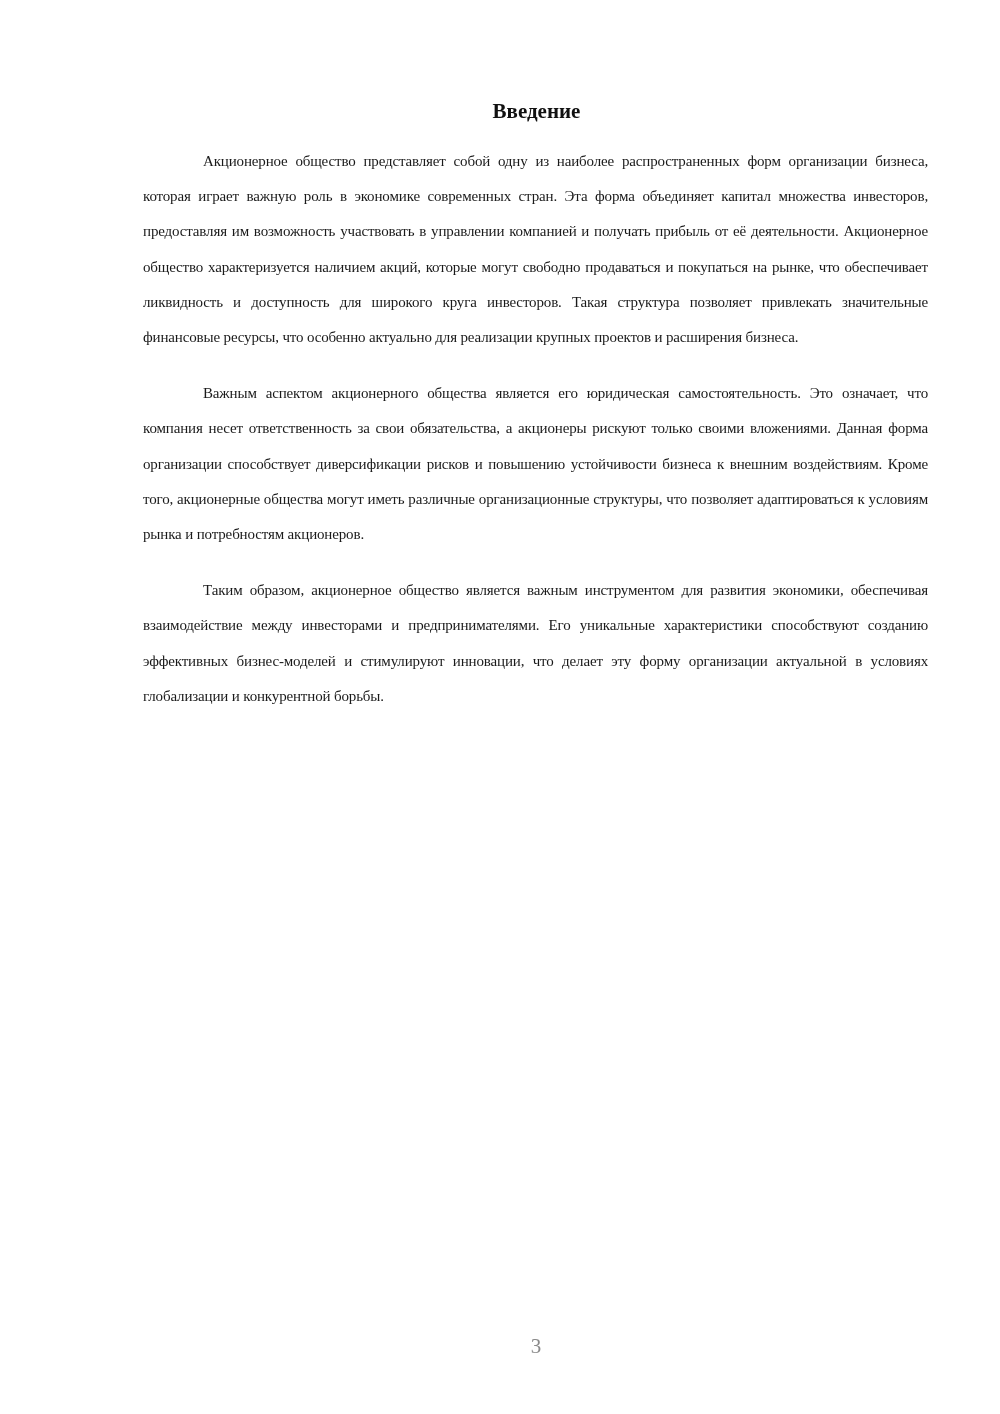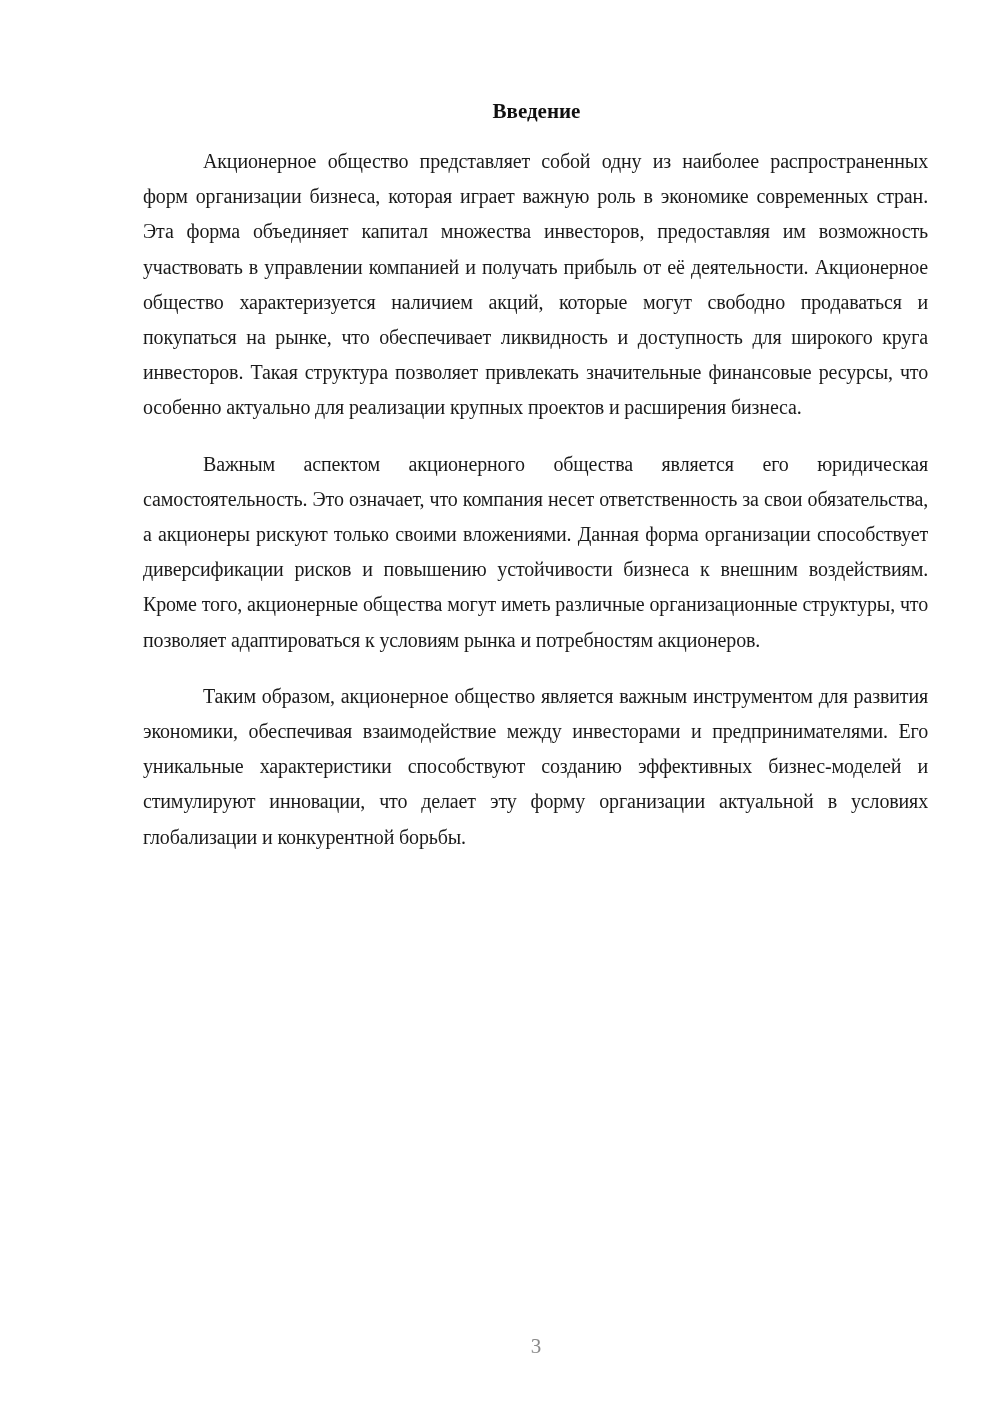--- a/index.html
+++ b/index.html
@@ -32,21 +32,21 @@
     .heading {
       text-align: center;
       font-weight: bold;
       font-size: 21px;
       line-height: 30px;
       margin: 0 0 18px 0;
       padding-left: 2px;
       color: #111111;
     }
     .para {
-      font-size: 20px;
+      font-size: 15px;
       line-height: 35.2px;
       text-align: justify;
       text-indent: 60px;
       margin: 0 0 21px 0;
       word-spacing: 0px;
       letter-spacing: -0.15px;
     }
     .page-number {
       position: absolute;
       left: 0;

